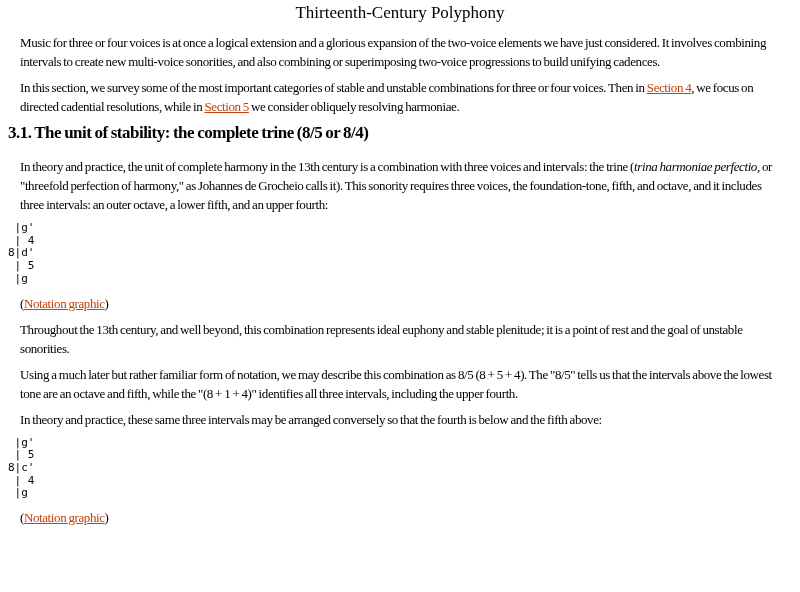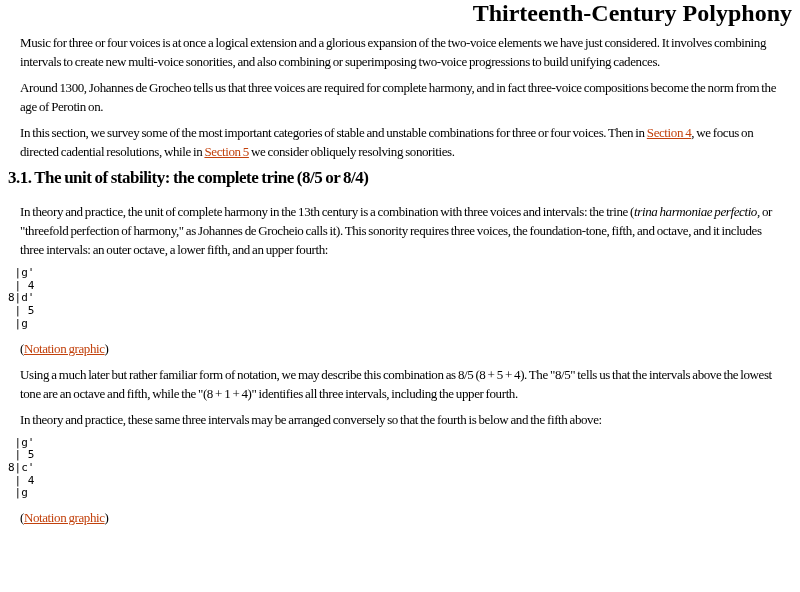--- a/index.html
+++ b/index.html
@@ -11,23 +11,23 @@
     overflow: hidden;
     background: #ffffff;
     color: #000000;
     font-family: "Liberation Serif", serif;
     font-size: 13px;
     letter-spacing: -0.4px;
     word-spacing: -0.7px;
     line-height: 19px;
   }
   h1 {
-    font-size: 24px;
-    font-weight: bold;
-    text-align: right;
+    font-size: 17px;
+    font-weight: normal;
+    text-align: center;
     letter-spacing: 0;
     word-spacing: 0;
     line-height: 26px;
     margin: 0;
   }
   h2 {
     font-size: 20px;
     font-weight: bold;
     letter-spacing: -0.3px;
     line-height: 22px;
@@ -55,36 +55,36 @@
 </head>
 <body>
 
 <main>
 
   <h1>Thirteenth-Century Polyphony</h1>
 
 
   <p>Music for three or four voices is at once a logical extension and a glorious expansion of the two-voice elements we have just considered. It involves combining intervals to create new multi-voice sonorities, and also combining or superimposing two-voice progressions to build unifying cadences.</p>
 
-  <p>Around 1300, Johannes de Grocheo tells us that three voices are required for complete harmony, and in fact three-voice compositions become the norm from the age of Perotin on.</p>
 
-  <p><span>In this section, we survey some of the most important categories of stable and unstable combinations for three or four voices. Then in </span><a>Section 4</a><span>, we focus on directed cadential resolutions, while in </span><a>Section 5</a><span> we consider obliquely resolving sonorities.</span></p>
+  <p><span>In this section, we survey some of the most important categories of stable and unstable combinations for three or four voices. Then in </span><a>Section 4</a><span>, we focus on directed cadential resolutions, while in </span><a>Section 5</a><span> we consider obliquely resolving harmoniae.</span></p>
 
   <h3>3.1. The unit of stability: the complete trine (8/5 or 8/4)</h3>
 
   <p><span>In theory and practice, the unit of complete harmony in the 13th century is a combination with three voices and intervals: the trine (</span><span class="italic">trina harmoniae perfectio</span><span>, or "threefold perfection of harmony," as Johannes de Grocheio calls it). This sonority requires three voices, the foundation-tone, fifth, and octave, and it includes three intervals: an outer octave, a lower fifth, and an upper fourth:</span></p>
 
   <pre> |g'
  | 4
 8|d'
  | 5
  |g</pre>
 
   <p><span>(</span><a>Notation graphic</a><span>)</span></p>
 
+  <p>Throughout the 13th century, and well beyond, this combination represents ideal euphony and stable plenitude; it is a point of rest and the goal of unstable sonorities.</p>
 
   <p>Using a much later but rather familiar form of notation, we may describe this combination as 8/5 (8 + 5 + 4). The "8/5" tells us that the intervals above the lowest tone are an octave and fifth, while the "(8 + 1 + 4)" identifies all three intervals, including the upper fourth.</p>
 
   <p>In theory and practice, these same three intervals may be arranged conversely so that the fourth is below and the fifth above:</p>
 
   <pre> |g'
  | 5
 8|c'
  | 4
  |g</pre>

